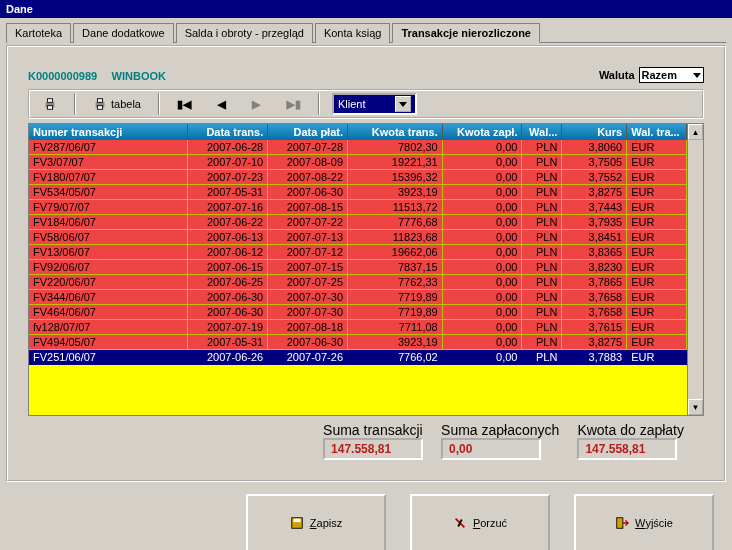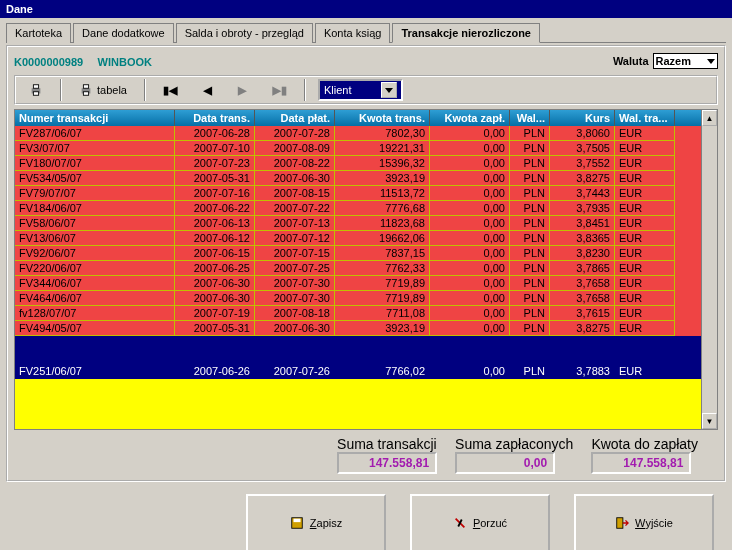--- a/index.html
+++ b/index.html
@@ -2,59 +2,59 @@
 <html><head>
 <meta charset="utf-8">
 <style>
 * { box-sizing: border-box; margin: 0; padding: 0; font-family: "Tahoma", "MS Sans Serif", sans-serif; font-size: 11px; }
 body { background: #d4d0c8; width: 732px; height: 550px; overflow: hidden; }
 .titlebar { background: #000080; color: #fff; padding: 3px 6px; font-weight: bold; font-size: 11px; }
 .window-body { padding: 4px 6px; }
 .tabs { display: flex; border-bottom: 1px solid #808080; margin-bottom: 2px; }
 .tab { padding: 3px 8px; border: 1px solid #808080; border-bottom: none; background: #d4d0c8; margin-right: 2px; cursor: pointer; position: relative; top: 1px; }
 .tab.active { background: #d4d0c8; border-bottom: 1px solid #d4d0c8; font-weight: bold; }
-.inner-panel { border: 2px groove #fff; padding: 6px; background: #d4d0c8; }
+.inner-panel { border: 2px groove #fff; padding: 20px; background: #d4d0c8; }
 .header-row { display: flex; justify-content: space-between; align-items: center; margin-bottom: 6px; }
 .account-info { color: #008080; font-weight: bold; font-size: 13px; }
 .waluta-group { display: flex; align-items: center; gap: 4px; }
 .waluta-label { font-weight: bold; }
 .waluta-select { border: 1px solid #000; background: #fff; padding: 1px 2px; font-weight: bold; display: flex; align-items: center; gap: 16px; }
 .waluta-select .caret { width: 0; height: 0; border-left: 4px solid transparent; border-right: 4px solid transparent; border-top: 5px solid #000; }
 .toolbar { display: flex; align-items: center; gap: 4px; border: 2px groove #fff; padding: 2px; margin-bottom: 4px; }
 .tbtn { border: 1px solid transparent; background: #d4d0c8; padding: 3px 10px; display: flex; align-items: center; gap: 4px; cursor: pointer; min-height: 22px; }
 .sep { width: 2px; height: 22px; border-left: 1px solid #808080; border-right: 1px solid #fff; margin: 0 2px; }
 .nav-arrow { font-weight: bold; color: #000; }
 .nav-arrow.disabled { color: #808080; }
 .dropdown { border: 2px inset #fff; background: #000080; color: #fff; padding: 1px 4px; display: flex; align-items: center; gap: 30px; margin-left: 6px; font-weight: normal; }
 .dropdown .ddcaret { background: #d4d0c8; border: 1px outset #fff; width: 16px; height: 16px; display: flex; align-items: center; justify-content: center; }
 .dropdown .ddcaret::after { content: ""; width: 0; height: 0; border-left: 4px solid transparent; border-right: 4px solid transparent; border-top: 5px solid #000; }
 .grid-frame { border: 1px solid #808080; background: #fff; position: relative; }
 .hdr-row { display: flex; background: linear-gradient(#2e9ed4, #056fa6); color: #fff; font-weight: bold; }
 .hdr-cell { border-right: 1px solid #555; padding: 2px 4px; text-align: center; white-space: nowrap; overflow: hidden; }
 .data-rows { background: #ef4444; }
 .data-row { display: flex; }
 .data-row.selected { background: #000080; color: #fff; }
-.data-row.selected .cell { border-right: 1px solid #000080; border-bottom: 1px solid #000080; margin-top: 28px; }
+.data-row.selected .cell { border-right: 1px solid #000080; border-bottom: 1px solid #000080; }
 .cell { border-right: 1px solid #c0c000; border-bottom: 1px solid #c0c000; padding: 1px 4px; white-space: nowrap; overflow: hidden; }
 .c-num { width: 160px; text-align: left; }
 .c-dt { width: 80px; text-align: right; }
 .c-dp { width: 80px; text-align: right; }
 .c-kt { width: 95px; text-align: right; }
 .c-kz { width: 80px; text-align: right; }
 .c-w1 { width: 40px; text-align: right; }
 .c-kurs { width: 65px; text-align: right; }
 .c-w2 { width: 60px; text-align: left; }
 .empty-fill { background: #ffff00; height: 50px; }
 .vscroll { position: absolute; right: 0; top: 0; bottom: 0; width: 16px; background: #d4d0c8; border-left: 1px solid #808080; display: flex; flex-direction: column; justify-content: space-between; }
 .vscroll .arr { height: 16px; background: #d4d0c8; border: 1px outset #fff; display: flex; align-items: center; justify-content: center; font-size: 8px; cursor: pointer; }
 .grid-inner { margin-right: 16px; }
 .summary { display: flex; justify-content: flex-end; gap: 18px; margin-top: 6px; padding-right: 20px; }
 .sum-box { display: flex; flex-direction: column; align-items: flex-start; }
 .sum-label { font-size: 14px; }
-.sum-val { border: 2px inset #fff; background: #d4d0c8; color: #a21caf; padding: 2px 6px; min-width: 100px; text-align: right; font-weight: bold; font-size: 12px; }
+.sum-val { border: 2px inset #fff; background: #d4d0c8; color: #b91c1c; padding: 2px 6px; min-width: 100px; text-align: left; font-weight: bold; font-size: 12px; }
 .bottom-buttons { display: flex; justify-content: flex-end; gap: 24px; margin-top: 12px; padding: 0 12px 8px; }
 .bbtn { border: 2px outset #fff; background: #d4d0c8; padding: 20px 20px; display: flex; align-items: center; gap: 6px; cursor: pointer; min-width: 140px; justify-content: center; }
 .bbtn .u { text-decoration: underline; }
 .pic { width:14px; height:14px; display:inline-block; }
 </style>
 </head>
 <body>
 
 <div class="titlebar">
   <span>Dane</span>

